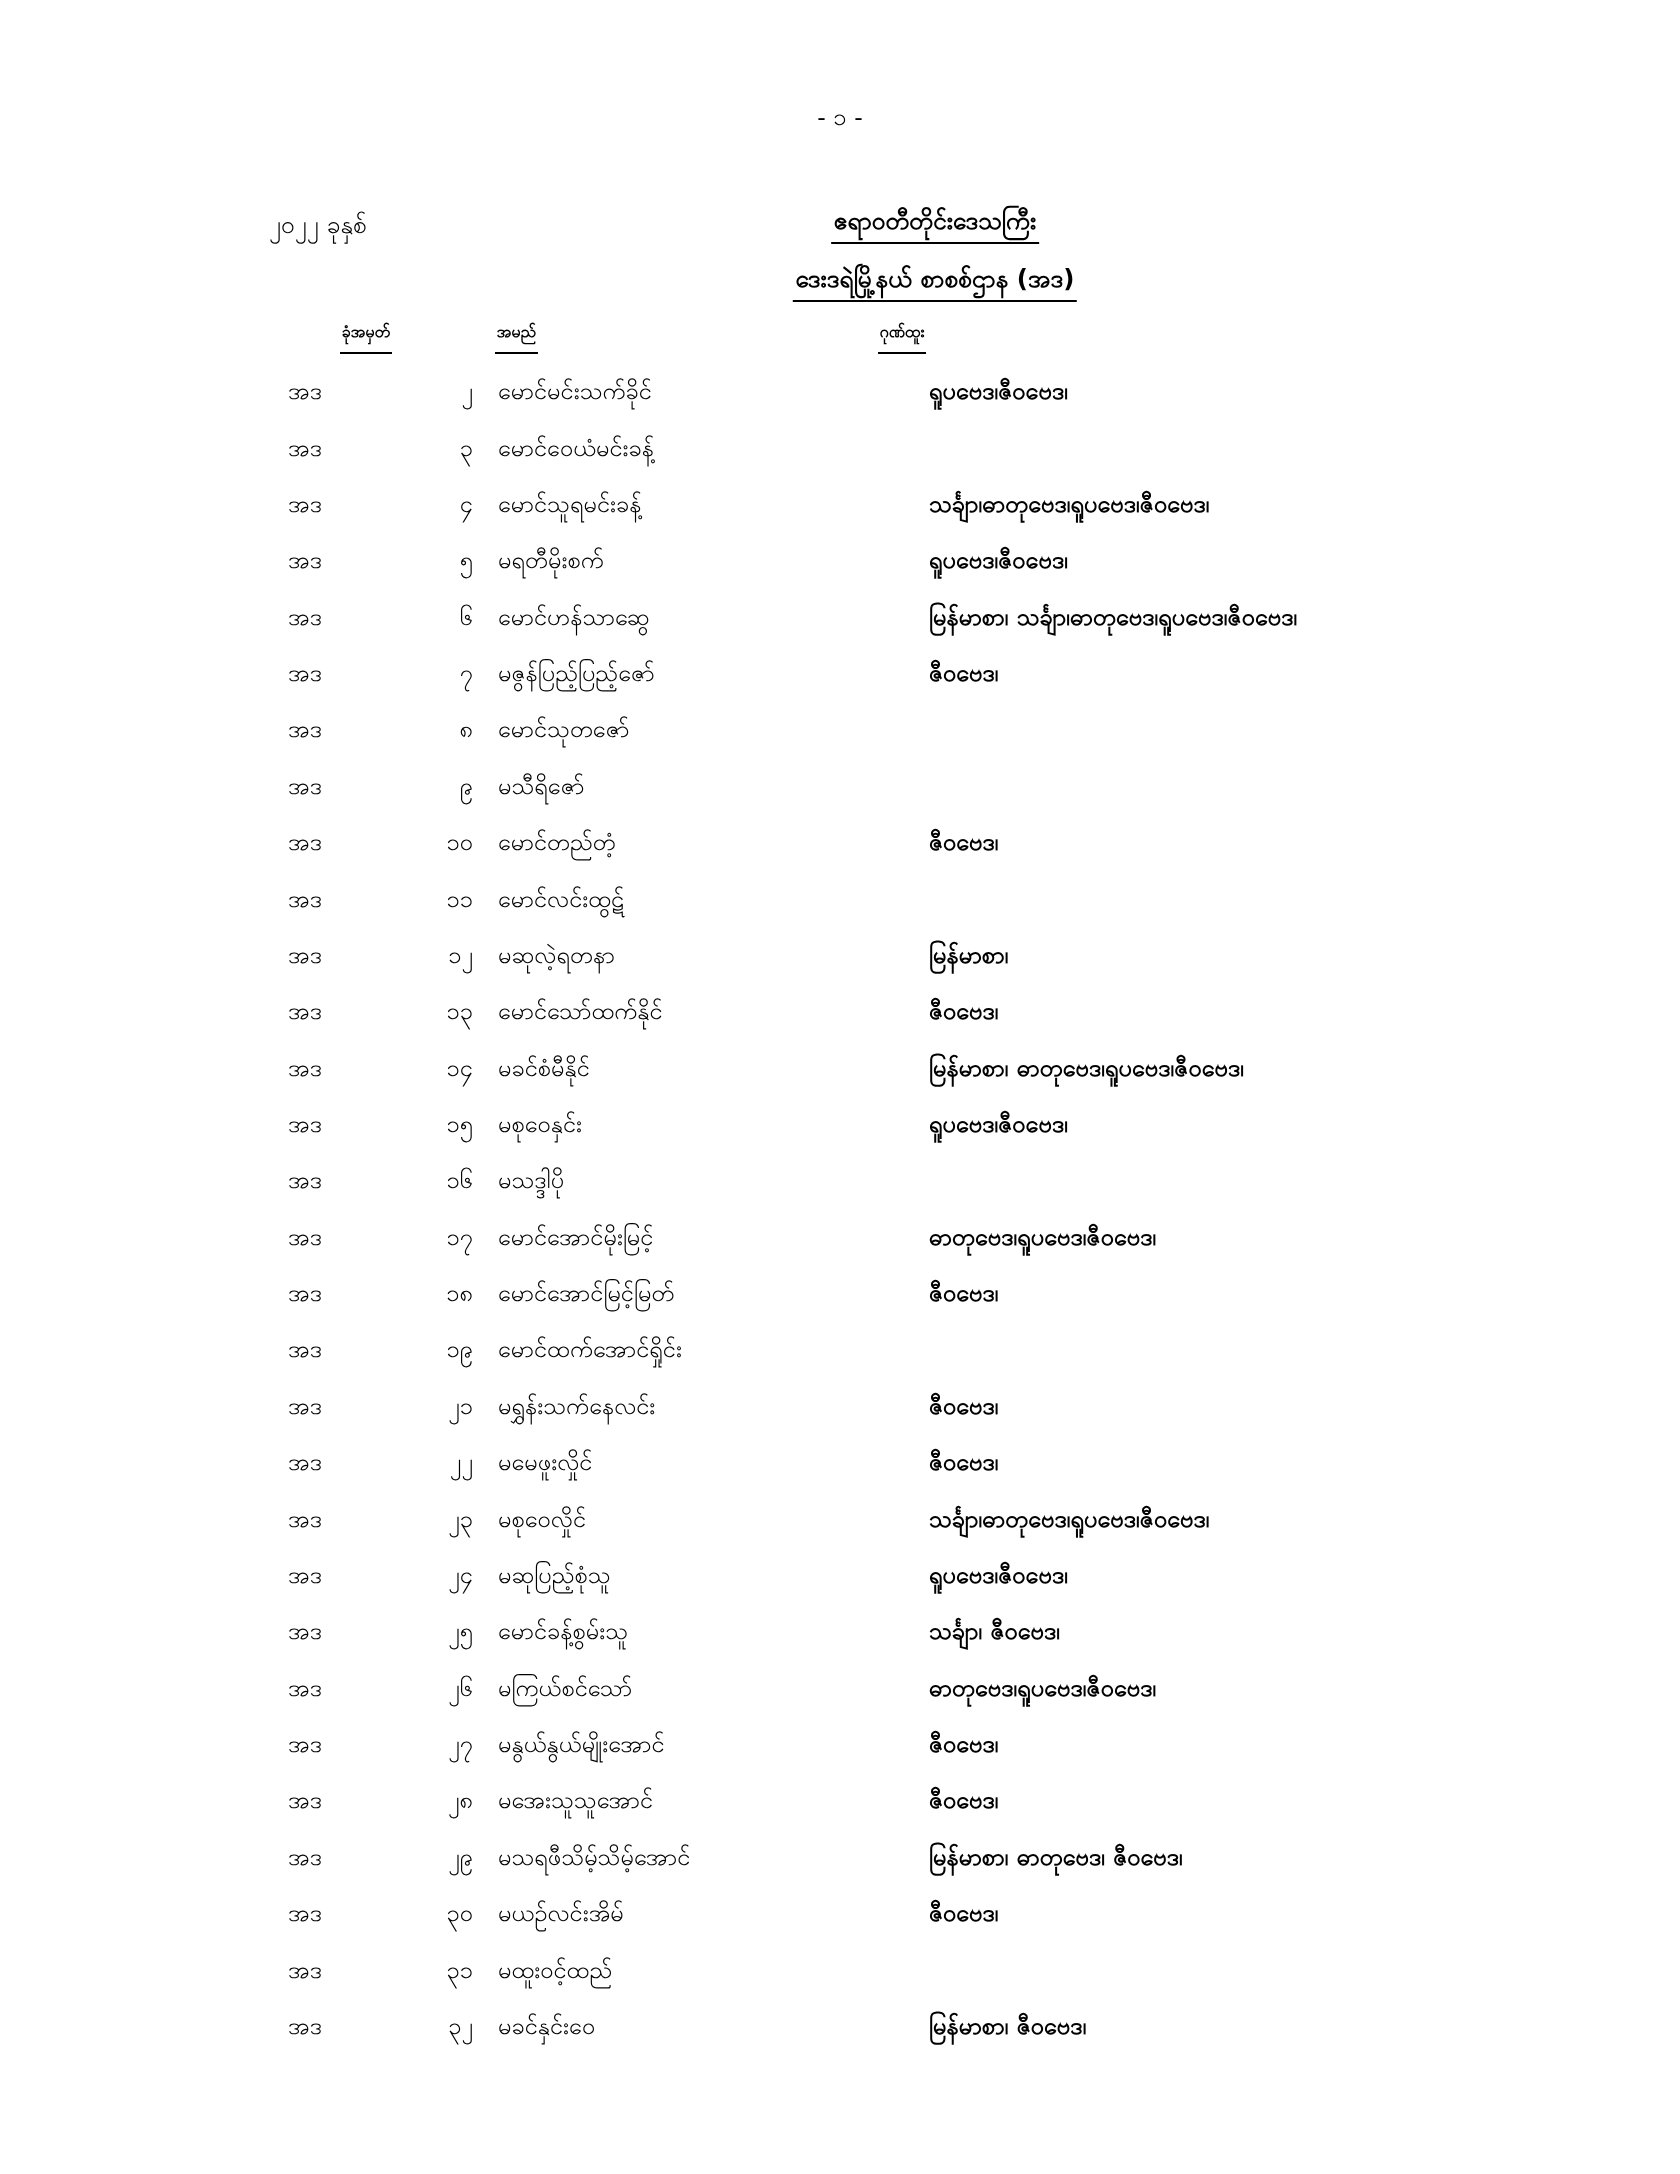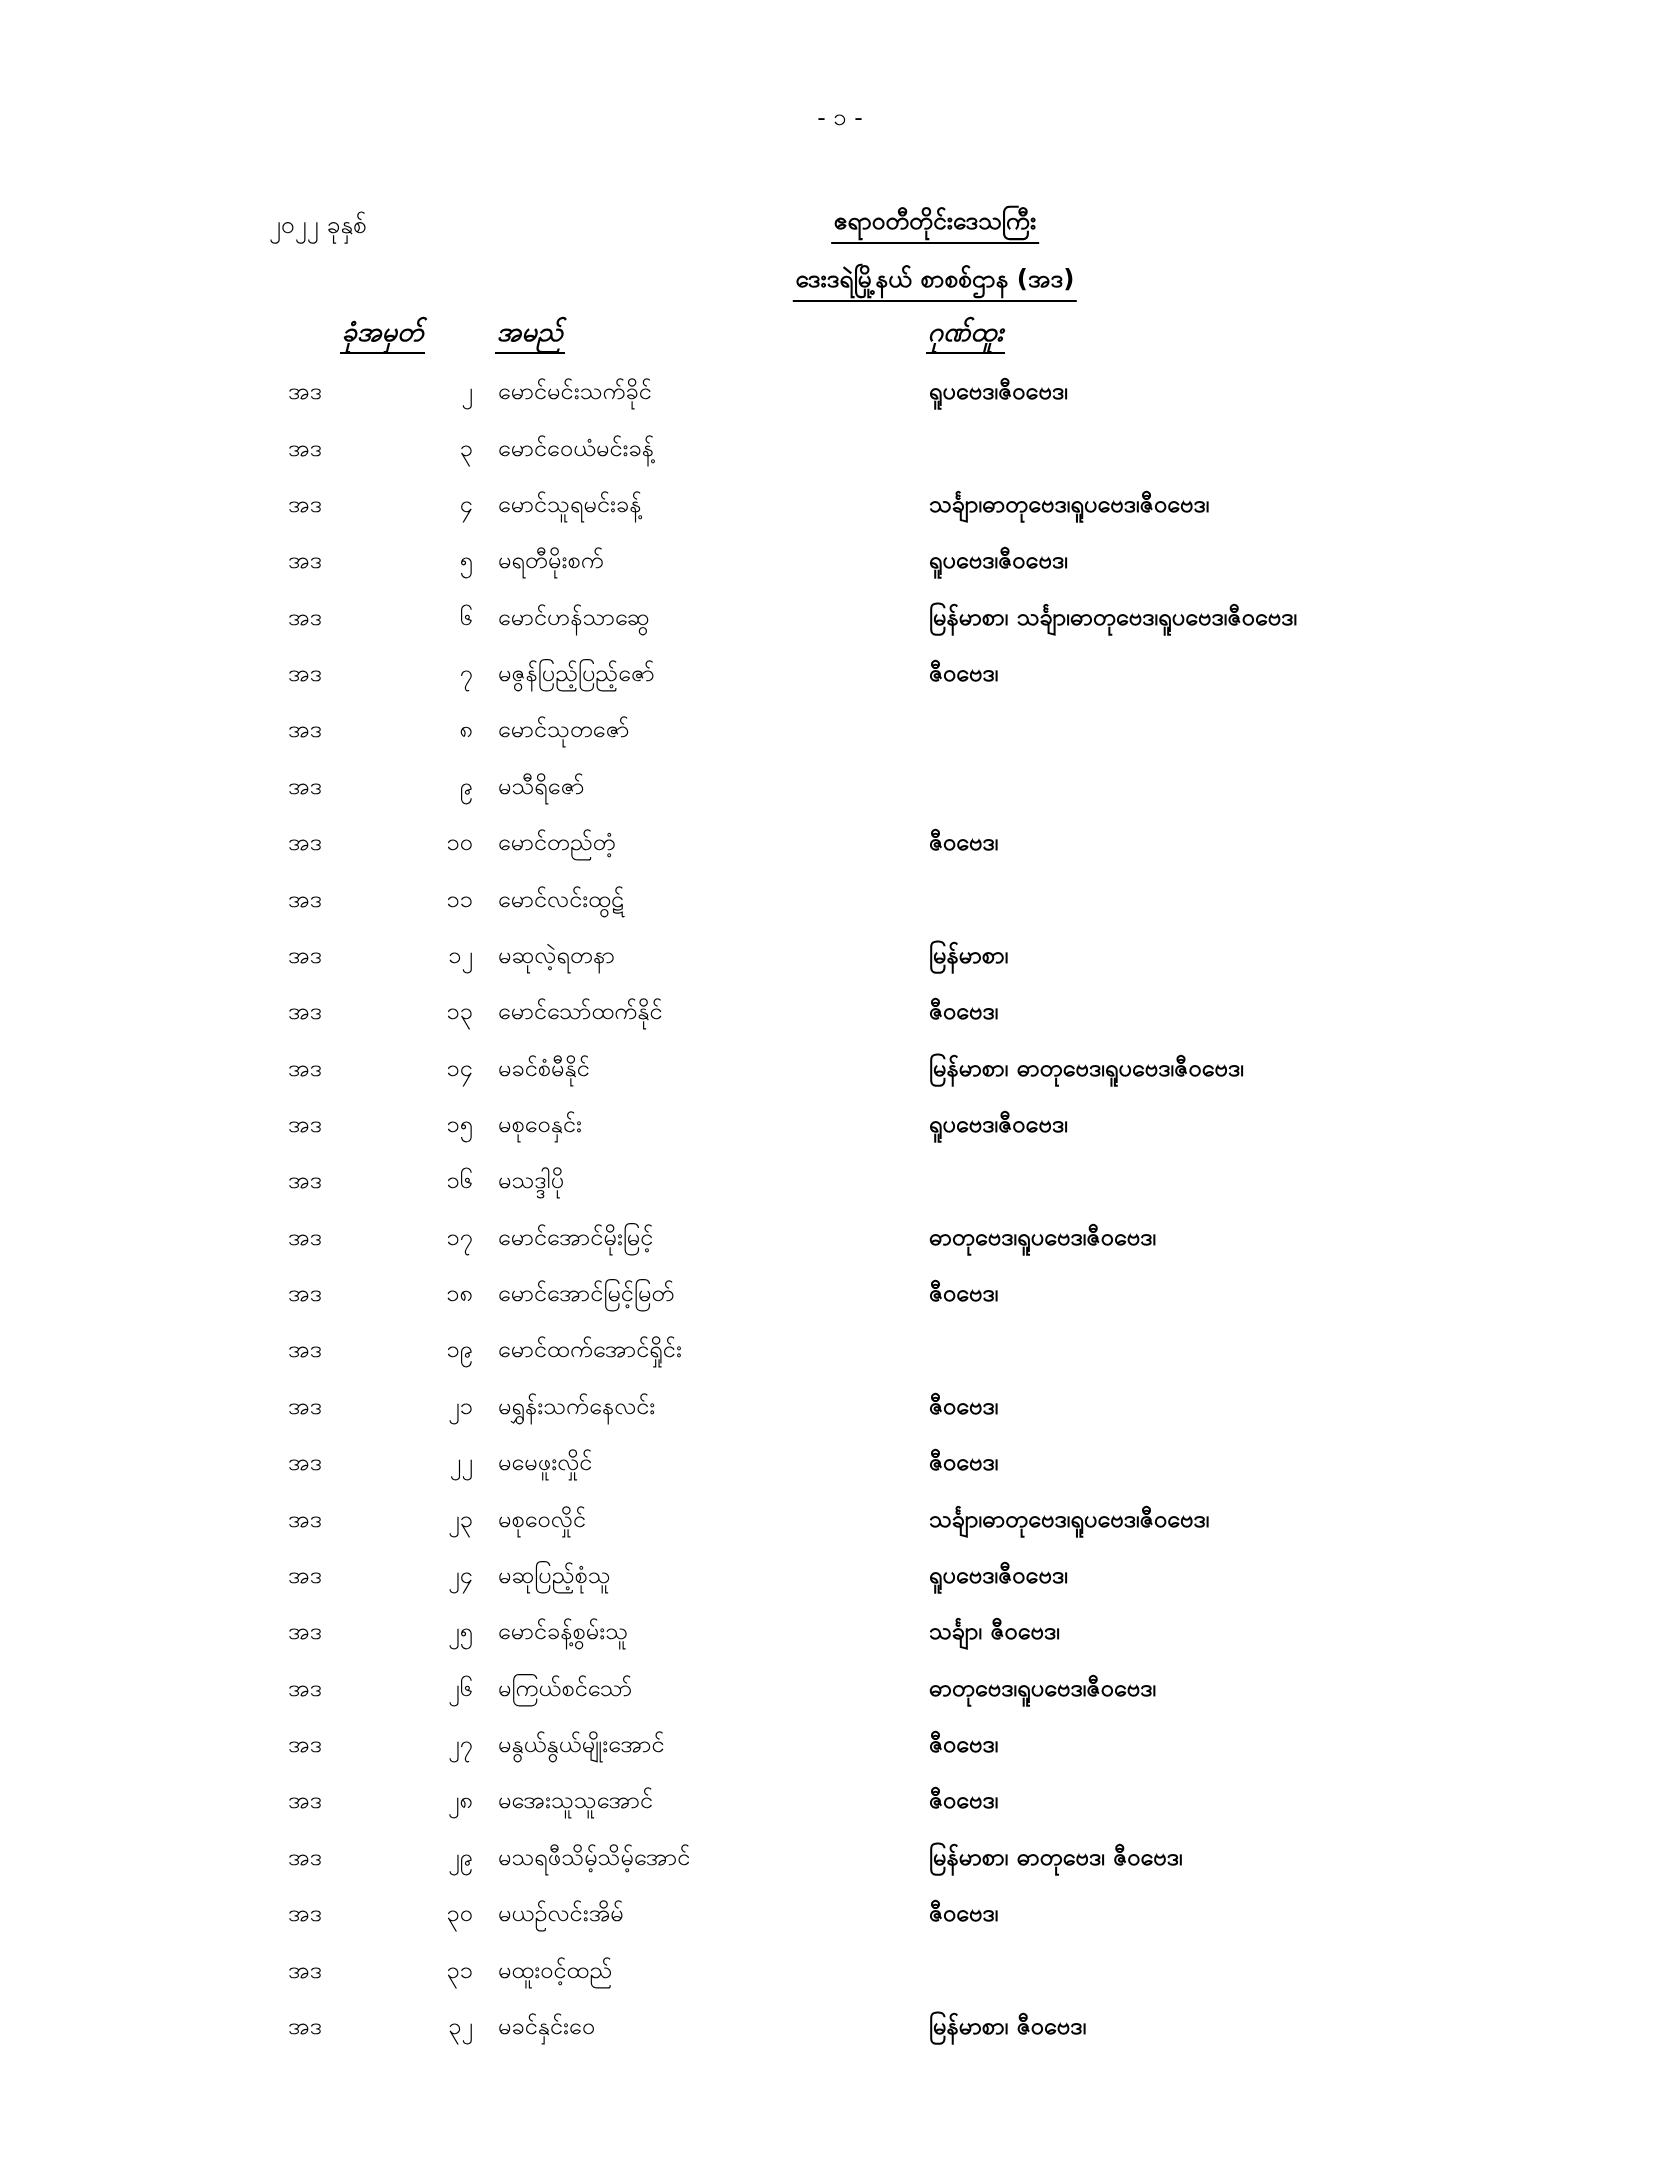--- a/index.html
+++ b/index.html
@@ -42,31 +42,30 @@
     font-weight: bold;
     border-bottom: 2.7px solid #000000;
     padding: 0 2.7px 4.5px 2.7px;
     white-space: nowrap;
   }
   .doc-title.region { top: 204px; text-align: right; }
   .doc-title.centre { top: 262px; }
   .col-head {
     position: absolute;
     top: 316px;
-    font-size: 27px;
+    font-size: 16px;
     line-height: 31px;
     font-weight: bold;
     border-bottom: 2.7px solid #000000;
     padding: 0 1.8px 4.5px 1.8px;
     white-space: nowrap;
-    font-style: italic;
   }
   .col-head.seat   { left: 340px; }
   .col-head.name   { left: 495px; }
-  .col-head.honors { left: 926px; }
+  .col-head.honors { left: 878px; }
   .rows {
     position: absolute;
     top: 0; left: 0;
     width: 100%; height: 100%;
   }
   .row {
     position: absolute;
     left: 0;
     width: 100%;
     height: 47px;

